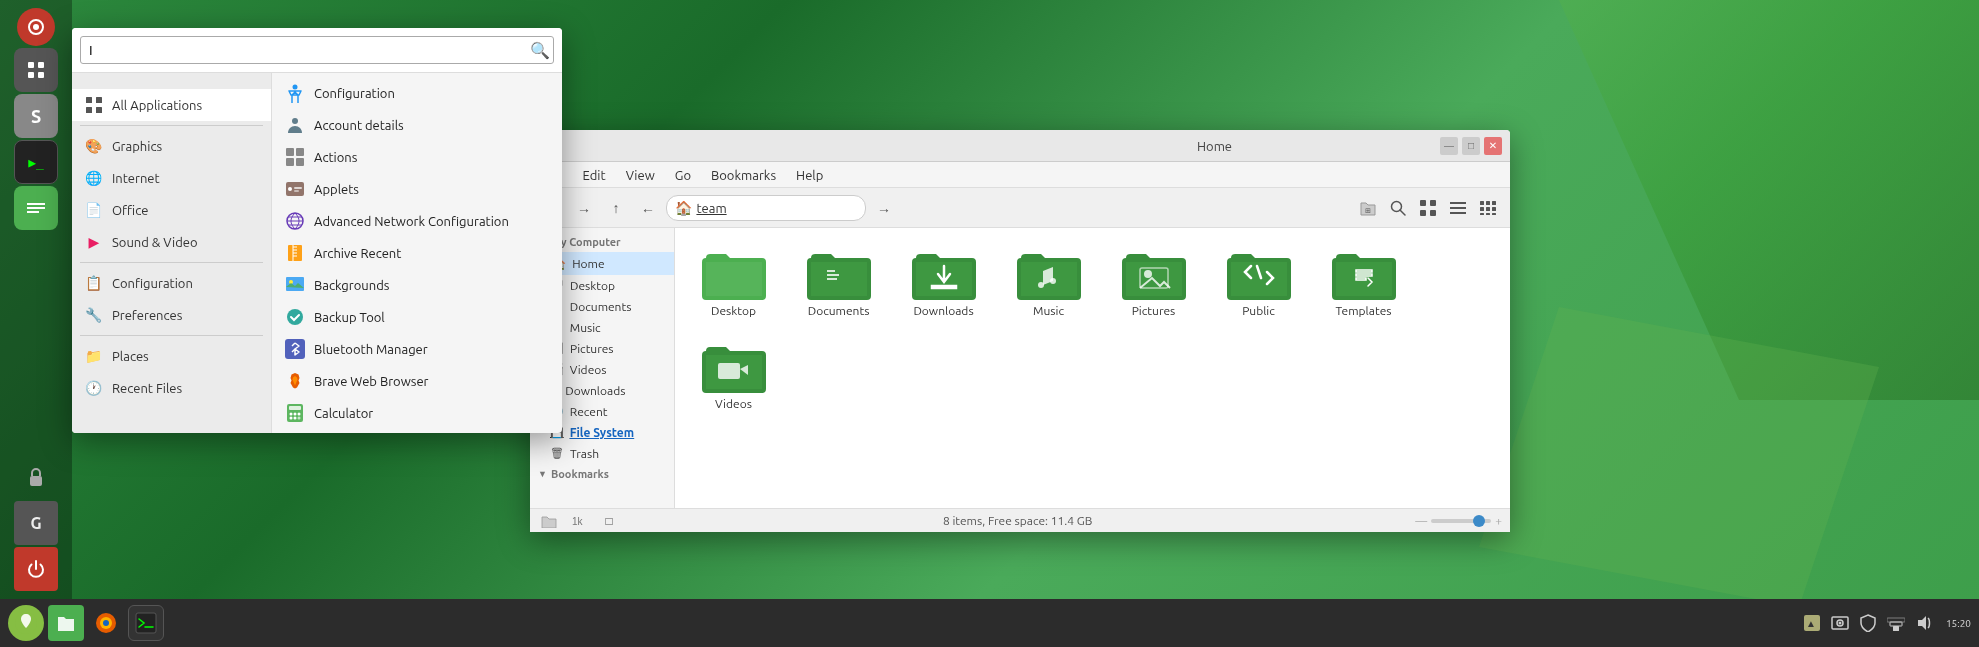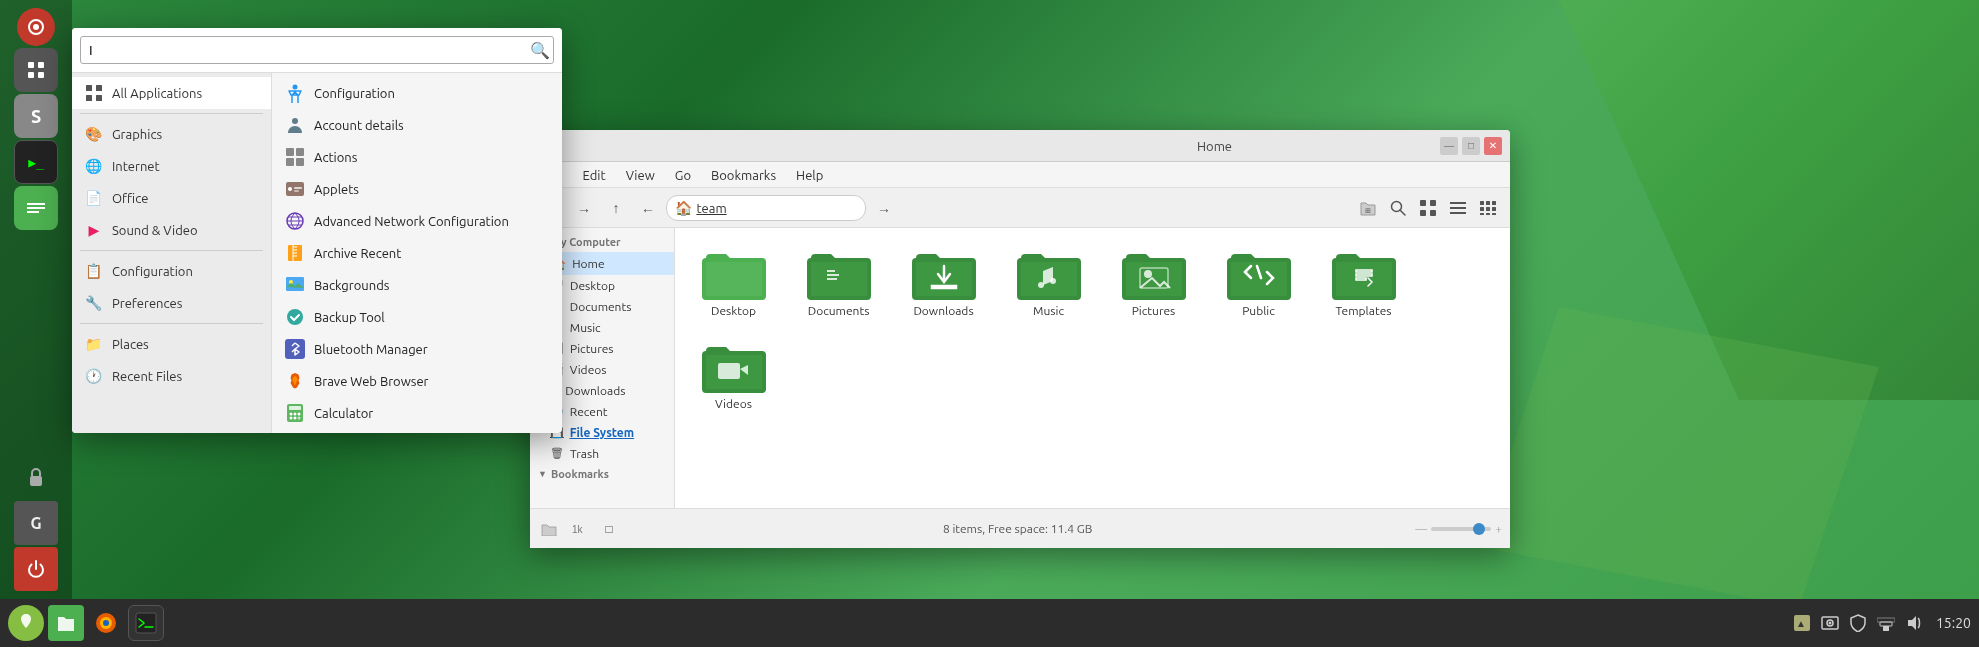--- a/index.html
+++ b/index.html
@@ -132,21 +132,21 @@
     }
     .app-menu-body {
       display: flex;
       height: 360px;
     }
     .app-menu-left {
       width: 200px;
       background: #ebebeb;
       overflow-y: auto;
       border-right: 1px solid #ddd;
-      padding: 4px 0;
+      padding: 16px 0;
     }
     .app-menu-left::-webkit-scrollbar { width: 6px; }
     .app-menu-left::-webkit-scrollbar-thumb { background: #bbb; border-radius: 3px; }
     .cat-item {
       padding: 6px 12px;
       cursor: pointer;
       display: flex;
       align-items: center;
       gap: 8px;
       font-size: 13px;
@@ -336,21 +336,21 @@
     }
     .folder-icon svg {
       width: 64px; height: 56px;
     }
     .folder-label {
       font-size: 12px;
       color: #333;
       text-align: center;
     }
     .fm-statusbar {
-      height: 40px;
+      height: 24px;
       background: #f0f0f0;
       border-top: 1px solid #ddd;
       display: flex;
       align-items: center;
       padding: 11px 8px;
       font-size: 12px;
       color: #555;
       gap: 8px;
     }
     .fm-status-text { flex: 1; text-align: center; }
@@ -910,15 +910,15 @@
           <rect x="3" y="8" width="12" height="4" rx="0.5" fill="none" stroke="#ccc" stroke-width="1"></rect>
           <rect x="0" y="4" width="18" height="4" rx="0.5" fill="none" stroke="#ccc" stroke-width="1" opacity="0.5"></rect>
         </svg>
     </div>
     <div class="taskbar-icon">
       <svg width="18" height="18" viewBox="0 0 18 18">
           <path d="M3 6v6h4l4 4V2L7 6z" fill="#ccc"></path>
           <path d="M13 4c2 1.5 2 8.5 0 10" stroke="#ccc" stroke-width="1.5" fill="none"></path>
         </svg>
     </div>
-    <span style="color:#ddd;font-size:14px;margin-left:4px;">15:20</span>
+    <span style="color:#ddd;font-size:10px;margin-left:4px;">15:20</span>
   </div>
 </div>
 
 </body></html>

